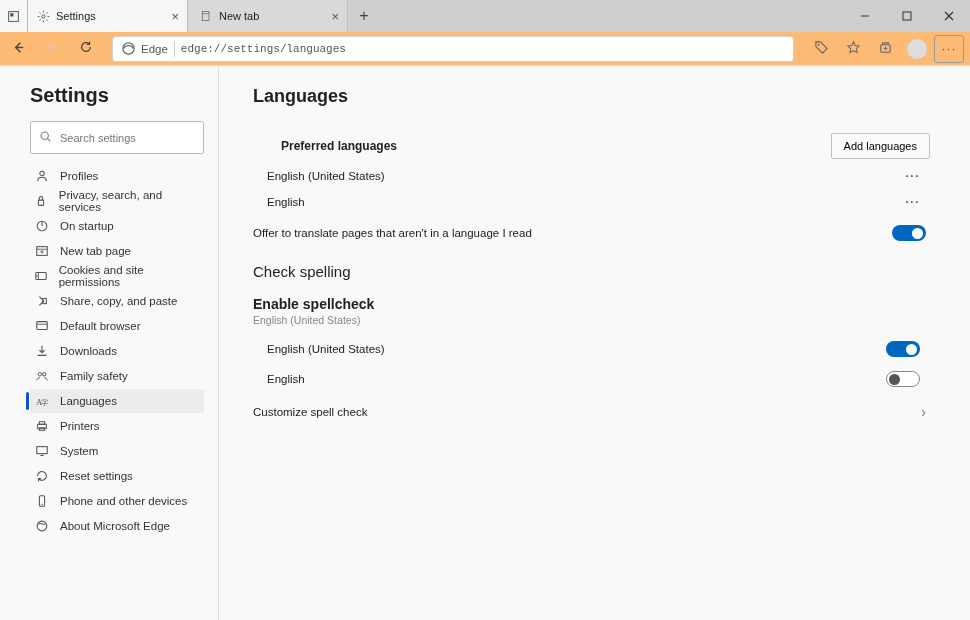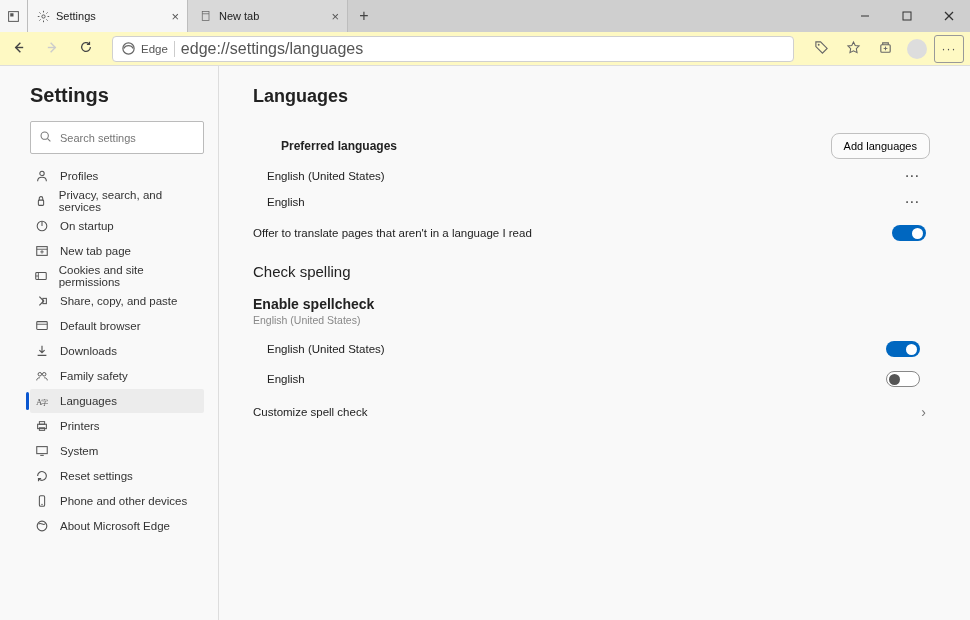--- a/index.html
+++ b/index.html
@@ -9,48 +9,48 @@
   .tab { display: flex; align-items: center; background: #f6f6f6; border-right: 1px solid #bdbdbd; padding: 0 8px; gap: 6px; position: relative; min-width: 160px; }
   .tab.inactive { background: #d9d9d9; padding-left: 11px; }
   .tab .icon { width: 14px; height: 14px; display: inline-flex; align-items: center; justify-content: center; }
   .tab .title { font-size: 11px; }
   .tab .close { margin-left: auto; font-size: 13px; color: #555; cursor: pointer; }
   .newtab { width: 32px; display: flex; align-items: center; justify-content: center; font-size: 16px; color: #444; }
   .tb-spacer { flex: 1; }
   .winbtn { width: 42px; display: flex; align-items: center; justify-content: center; font-size: 11px; color: #333; }
   .winbtn svg { width: 10px; height: 10px; }
   
-  .toolbar { height: 34px; background: #fef9c3; display: flex; align-items: center; padding: 0 4px; gap: 6px; border-bottom: 1px solid #ddd; }
+  .toolbar { height: 34px; background: #fdba74; display: flex; align-items: center; padding: 0 4px; gap: 6px; border-bottom: 1px solid #ddd; }
   .tbtn { width: 28px; height: 28px; display: inline-flex; align-items: center; justify-content: center; color: #555; border-radius: 3px; }
   .tbtn.disabled { color: #bbb; }
   .addr { flex: 1; height: 26px; border: 1px solid #d0d0d0; border-radius: 4px; display: flex; align-items: center; margin: 0 6px; background: #fff; }
   .addr .edge-icon { width: 16px; height: 16px; margin: 0 4px 0 8px; }
   .addr .pipe { width:1px; height:16px; background:#ccc; margin:0 6px; }
-  .addr .urlbox { flex:1; border:none; outline:none; font-size:16px; color:#555; background:transparent; }
+  .addr .urlbox { flex:1; border:none; outline:none; font-size:11px; color:#555; background:transparent;font-family:Liberation Mono, monospace; }
   .right-icons { display:flex; align-items:center; gap:2px; padding-right:2px; }
   .right-icons .tbtn { width: 30px; }
   .avatar { width:20px; height:20px; border-radius:50%; background:#ddd; display:inline-block; }
   .more-outline { border:1px solid #999; }
   
   .content { display:flex; height: calc(100% - 66px); background:#f9f9f9; }
   .sidebar { width: 218px; padding: 18px 14px 0 30px; }
   .settings-title { font-size: 20px; font-weight: 600; margin-bottom: 14px; }
   .search { display:flex; align-items:center; border:1px solid #bbb; background:#fff; border-radius:2px; height:33px; padding:0 8px; gap:8px; margin-bottom: 10px; }
   .search input { border:none; outline:none; font-size:11px; flex:1; background:transparent; color:#666; }
   .nav { list-style:none; }
   .nav li { display:flex; align-items:center; gap:10px; height:24px; padding:0 8px 0 4px; font-size:11.5px; color:#333; border-radius:2px; position:relative; margin-bottom:1px; }
   .nav li .nicon { width:16px; height:16px; display:inline-flex; align-items:center; justify-content:center; color:#555; }
   .nav li.selected { background:#ececec; }
   .nav li.selected::before { content:""; position:absolute; left:-4px; top:3px; bottom:3px; width:3px; background:#0b57d0; border-radius:2px; }
   .divider { width:1px; background:#ddd; }
   .main { flex:1; padding: 20px 40px 0 34px; overflow:auto; }
   h1.section { font-size: 18px; font-weight:600; margin-bottom: 26px; }
   .row-header { display:flex; align-items:center; justify-content:space-between; margin-bottom:4px;margin-left:28px; }
   .subhead { font-size:12px; font-weight:600; }
-  .add-btn { border:1px solid #c0c0c0; background:#fbfbfb; font-size:11px; padding:6px 12px; border-radius:8px; cursor:pointer; }
+  .add-btn { border:1px solid #c0c0c0; background:#fbfbfb; font-size:11px; padding:6px 12px; border-radius:2px; cursor:pointer; }
   .helptext { font-size:10.5px; color:#7a90c0; line-height:1.4; max-width: 440px; margin-bottom:10px; }
   .lang-row { display:flex; align-items:center; justify-content:space-between; padding: 7px 10px 7px 14px; font-size:11.5px; }
   .lang-row .more { font-weight:bold; letter-spacing:1px; color:#555; cursor:pointer; }
   .opt-row { display:flex; align-items:center; justify-content:space-between; padding: 10px 4px 10px 0; font-size:11.5px; }
   .toggle { width:34px; height:16px; border-radius:10px; position:relative; cursor:pointer; }
   .toggle.on { background:#0067c0; }
   .toggle.off { background:#fff; border:1px solid #888; }
   .toggle .knob { position:absolute; width:11px; height:11px; border-radius:50%; top:2px; }
   .toggle.on .knob { right:3px; background:#fff; top:2.5px; }
   .toggle.off .knob { left:2px; background:#555; top:1.5px; }

